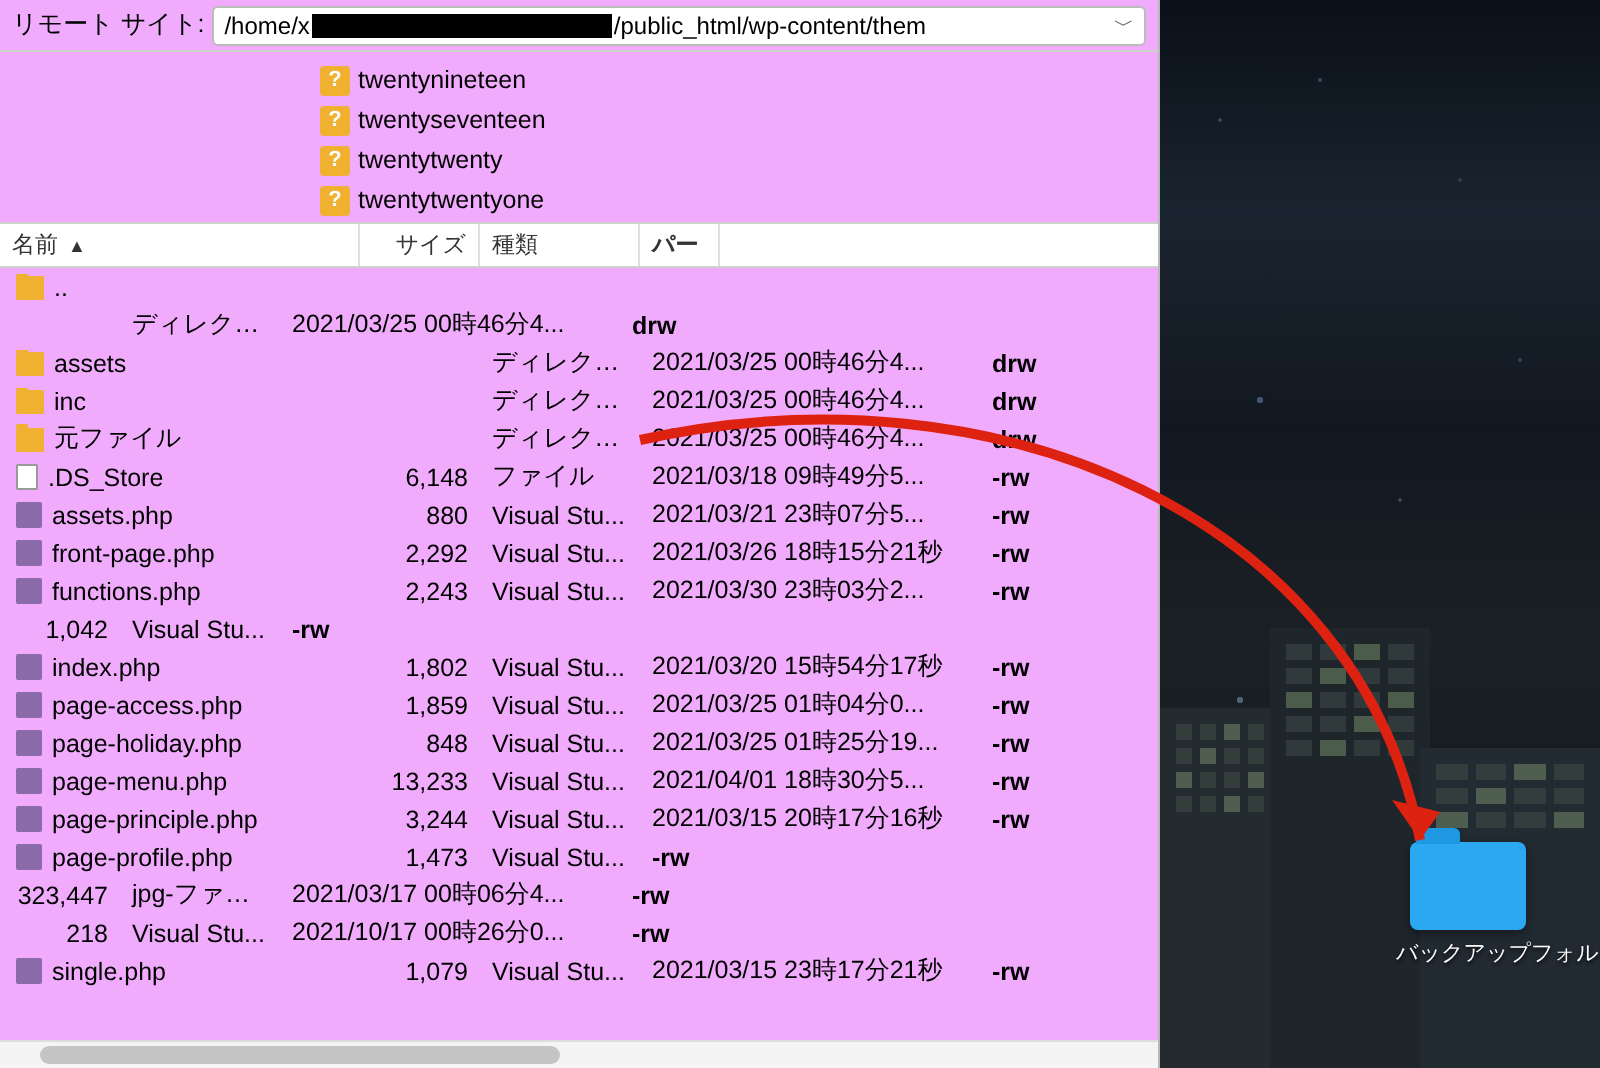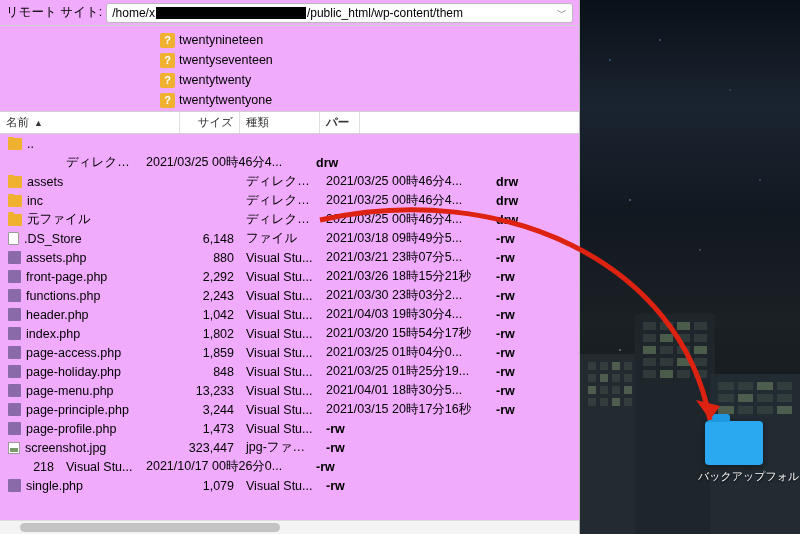--- a/index.html
+++ b/index.html
@@ -293,27 +293,22 @@
         <div class="col c-name">
           <span class="ficon php"></span>
           <span>functions.php</span>
         </div>
         <div class="col c-size">2,243</div>
         <div class="col c-type">Visual Stu...</div>
         <div class="col c-date">2021/03/30 23時03分2...</div>
         <div class="col c-perm">-rw</div>
       </div>
       <div class="file-row">
-        <div class="col c-name">
-          <span class="ficon php"></span>
-          <span>header.php</span>
-        </div>
         <div class="col c-size">1,042</div>
         <div class="col c-type">Visual Stu...</div>
-        <div class="col c-date">2021/04/03 19時30分4...</div>
         <div class="col c-perm">-rw</div>
       </div>
       <div class="file-row">
         <div class="col c-name">
           <span class="ficon php"></span>
           <span>index.php</span>
         </div>
         <div class="col c-size">1,802</div>
         <div class="col c-type">Visual Stu...</div>
         <div class="col c-date">2021/03/20 15時54分17秒</div>
@@ -362,41 +357,39 @@
       <div class="file-row">
         <div class="col c-name">
           <span class="ficon php"></span>
           <span>page-profile.php</span>
         </div>
         <div class="col c-size">1,473</div>
         <div class="col c-type">Visual Stu...</div>
         <div class="col c-perm">-rw</div>
       </div>
       <div class="file-row">
-        <div class="col c-name">
-          <span class="ficon jpg"></span>
-          <span>screenshot.jpg</span>
-        </div>
         <div class="col c-size">323,447</div>
         <div class="col c-type">jpg-ファイ...</div>
+        <div class="col c-date">2021/03/17 00時06分4...</div>
         <div class="col c-perm">-rw</div>
       </div>
       <div class="file-row">
         <div class="col c-size">218</div>
         <div class="col c-type">Visual Stu...</div>
         <div class="col c-date">2021/10/17 00時26分0...</div>
         <div class="col c-perm">-rw</div>
       </div>
       <div class="file-row">
         <div class="col c-name">
           <span class="ficon php"></span>
           <span>single.php</span>
         </div>
         <div class="col c-size">1,079</div>
         <div class="col c-type">Visual Stu...</div>
+        <div class="col c-date">2021/03/15 23時17分21秒</div>
         <div class="col c-perm">-rw</div>
       </div>
     </div>
 
   <div class="scrollbar-h">
     <div class="thumb"></div>
   </div>
 </div>
 
 <svg class="arrow-svg" viewBox="0 0 440 270">

